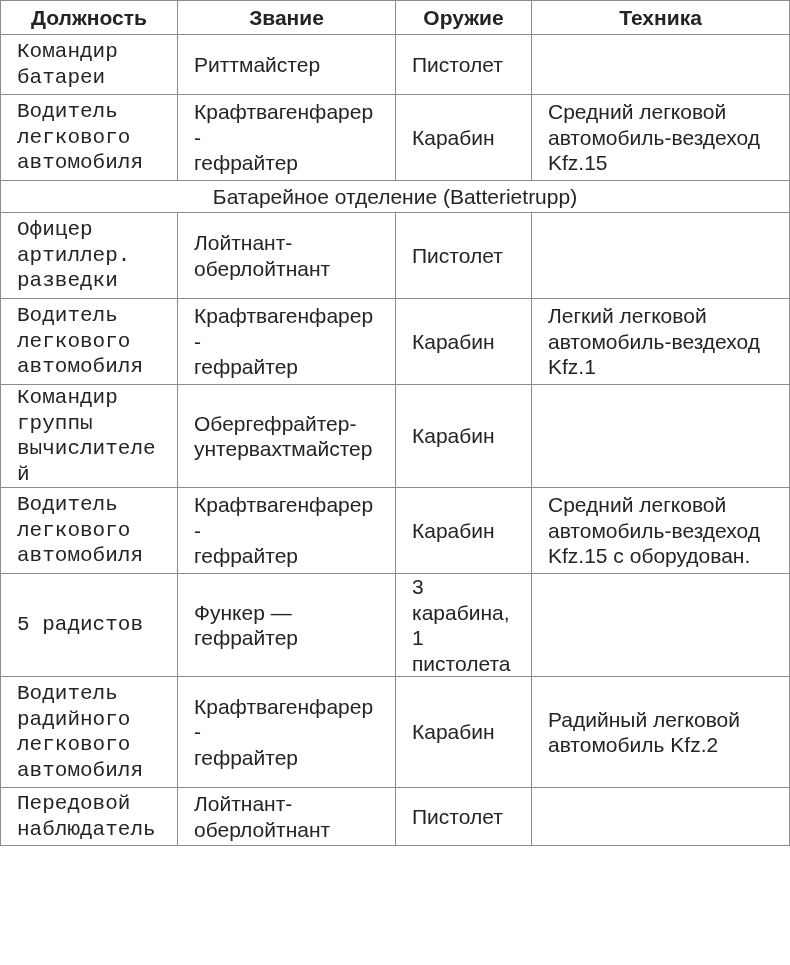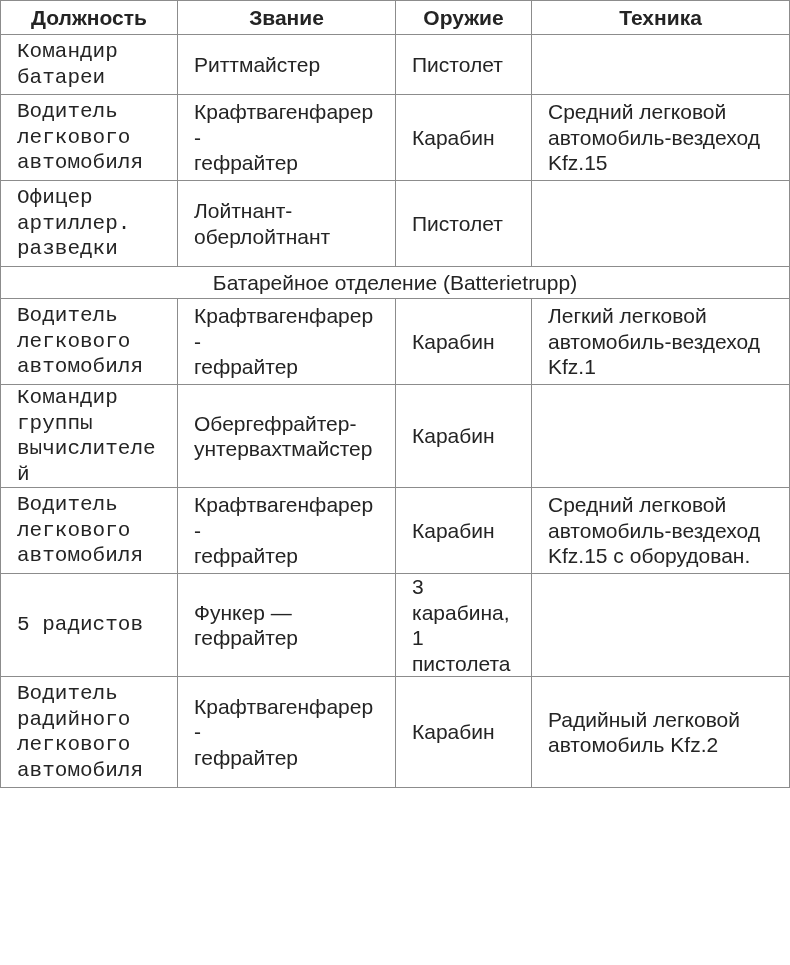--- a/index.html
+++ b/index.html
@@ -64,31 +64,31 @@
         <td class="pos">Водитель
 легкового
 автомобиля</td>
         <td class="ctr">Крафтвагенфарер-
 гефрайтер</td>
         <td class="ctr">Карабин</td>
         <td class="ctr">Средний легковой
 автомобиль-вездеход
 Kfz.15</td>
       </tr>
+      <tr style="height: 32px;">
+        <td colspan="4" class="section">Батарейное отделение (Batterietrupp)</td>
+      </tr>
       <tr style="height: 86px;">
         <td class="pos">Офицер
 артиллер.
 разведки</td>
         <td class="ctr">Лойтнант-
 оберлойтнант</td>
         <td class="ctr">Пистолет</td>
         <td class="ctr"></td>
-      </tr>
-      <tr style="height: 32px;">
-        <td colspan="4" class="section">Батарейное отделение (Batterietrupp)</td>
       </tr>
       <tr style="height: 86px;">
         <td class="pos">Водитель
 легкового
 автомобиля</td>
         <td class="ctr">Крафтвагенфарер-
 гефрайтер</td>
         <td class="ctr">Карабин</td>
         <td class="ctr">Легкий легковой
 автомобиль-вездеход
@@ -126,14 +126,22 @@
         <td class="pos">Водитель
 радийного
 легкового
 автомобиля</td>
         <td class="ctr">Крафтвагенфарер-
 гефрайтер</td>
         <td class="ctr">Карабин</td>
         <td class="ctr">Радийный легковой
 автомобиль Kfz.2</td>
       </tr>
+      <tr style="height: 58px;">
+        <td class="pos">Передовой
+наблюдатель</td>
+        <td class="ctr">Лойтнант-
+оберлойтнант</td>
+        <td class="ctr">Пистолет</td>
+        <td class="ctr"></td>
+      </tr>
     </tbody>
 </table>
 
 </body></html>

